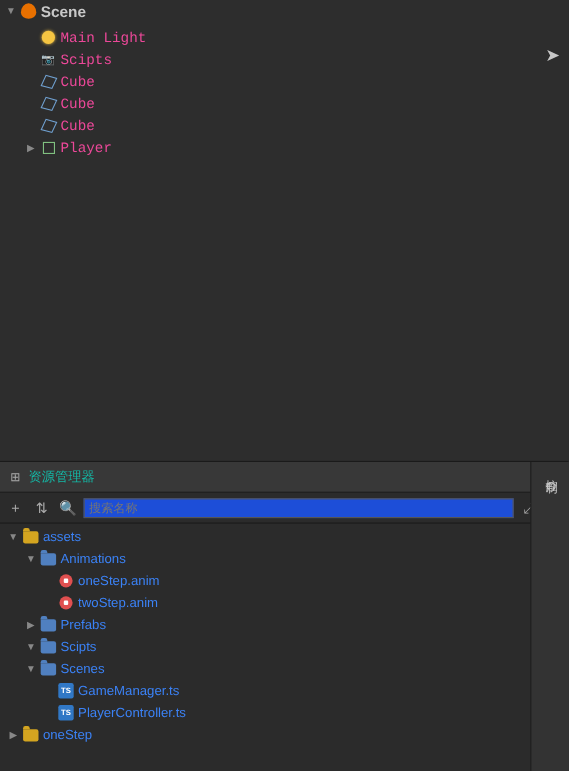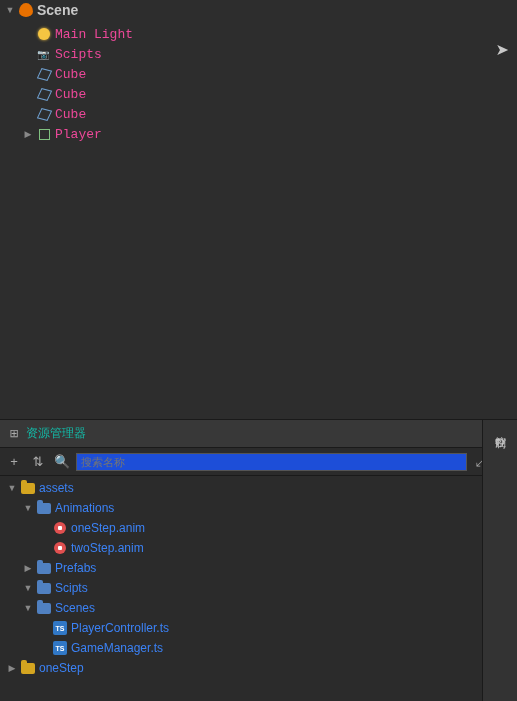--- a/index.html
+++ b/index.html
@@ -526,29 +526,29 @@
         <div class="folder-icon-blue"></div>
       </div>
       <span class="asset-label">Scenes</span>
     </div>
 
     <div class="asset-item ai2">
       <div class="asset-toggle"></div>
       <div class="asset-icon">
         <div class="ts-badge">TS</div>
       </div>
-      <span class="asset-label">PlayerController.ts</span>
+      <span class="asset-label">GameManager.ts</span>
     </div>
 
     <div class="asset-item ai2">
       <div class="asset-toggle"></div>
       <div class="asset-icon">
         <div class="ts-badge">TS</div>
       </div>
-      <span class="asset-label">GameManager.ts</span>
+      <span class="asset-label">PlayerController.ts</span>
     </div>
 
     <div class="asset-item ai0">
       <div class="asset-toggle">▶</div>
       <div class="asset-icon">
         <div class="folder-icon-yellow"></div>
       </div>
       <span class="asset-label">oneStep</span>
     </div>
 

